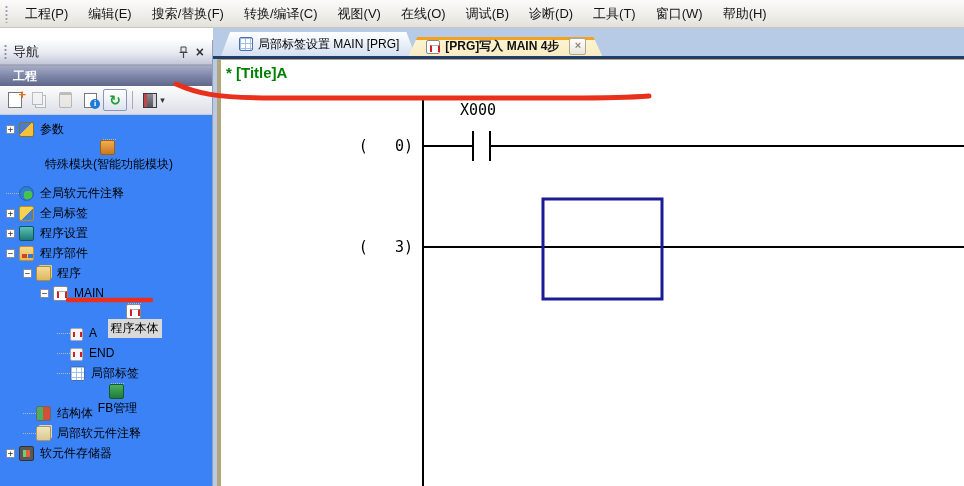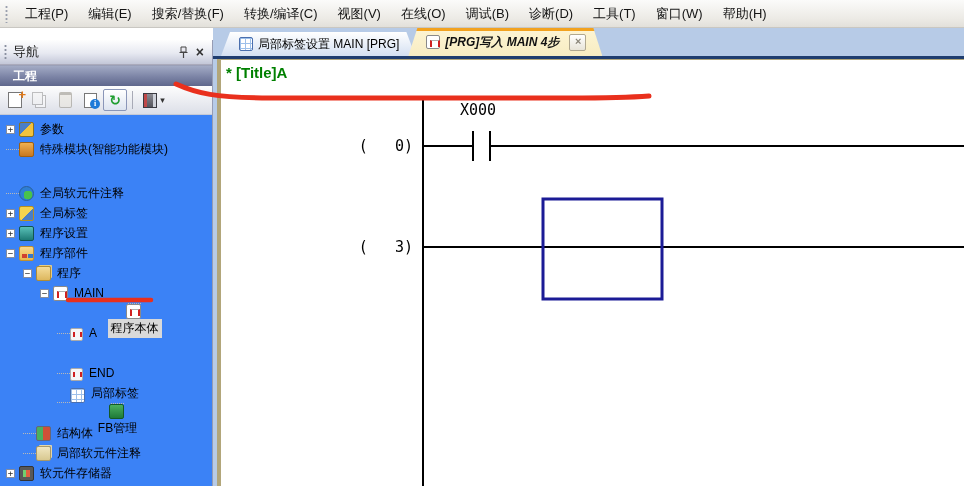--- a/index.html
+++ b/index.html
@@ -109,23 +109,22 @@
     display:flex;align-items:flex-end;padding-left:8px;
     border-bottom:3px solid #1f3d6f;box-sizing:content-box;
   }
   .tab{
     display:flex;align-items:center;padding:0 16px 0 18px;
     clip-path:polygon(9px 0,calc(100% - 9px) 0,100% 100%,0 100%);
     font-size:12px;height:24px;margin-right:-7px;position:relative;white-space:nowrap;
   }
   .tab.inactive{background:linear-gradient(#ffffff,#d4e0f2);color:#000;z-index:1;}
   .tab.active{
-    height:28px;z-index:2;font-weight:bold;
+    height:19px;z-index:2;font-weight:bold;
     background:linear-gradient(180deg,#f2a21f 0,#f2a21f 3px,#fdf4d2 3px,#f7ecc2 100%);
-    font-style:italic;
   }
   .tab .ic{width:14px;height:14px;margin-right:5px;}
   .tab-close{
     width:15px;height:15px;margin-left:10px;border:1px solid #b0a890;border-radius:2px;
     background:linear-gradient(#ffffff,#e8e4d8);color:#8a8578;font-size:11px;font-weight:bold;
     line-height:13px;text-align:center;
   }
   #editor{
     position:absolute;left:4px;top:31px;right:0;bottom:0;background:#fff;
     border-left:4px solid #b2a67a;border-top:1px solid #b2a67a;box-sizing:border-box;
@@ -188,21 +187,21 @@
       <div class="tbtn refresh-icon"></div>
       <span class="tsep"></span>
       <div class="tbtn sort-icon"></div>
     </div>
   <div id="tree">
       <div class="trow" style="padding-left: 6px;">
         <span class="exp">+</span>
         <span class="ic parameter-icon"></span>
         <span class="tlabel">参数</span>
       </div>
-      <div class="trow" style="padding-left: 6px;">
+      <div class="trow" style="padding-left: 6px; flex-direction: column;">
         <span class="exp-sp"></span>
         <span class="ic special-module-icon"></span>
         <span class="tlabel">特殊模块(智能功能模块)</span>
       </div>
       <div class="trow" style="padding-left: 6px; margin-top: 24px;">
         <span class="exp-sp"></span>
         <span class="ic global-device-comment-icon"></span>
         <span class="tlabel">全局软元件注释</span>
       </div>
       <div class="trow" style="padding-left: 6px;">
@@ -233,26 +232,26 @@
       <div class="trow" style="padding-left: 57px; flex-direction: column;">
         <span class="exp-sp"></span>
         <span class="ic ladder-program-icon"></span>
         <span class="tlabel tsel">程序本体</span>
       </div>
       <div class="trow" style="padding-left: 57px;">
         <span class="exp-sp"></span>
         <span class="ic ladder-block-icon"></span>
         <span class="tlabel">A</span>
       </div>
-      <div class="trow" style="padding-left: 57px; margin-top: 20px;">
+      <div class="trow" style="padding-left: 57px;">
         <span class="exp-sp"></span>
         <span class="ic ladder-block-icon"></span>
         <span class="tlabel">END</span>
       </div>
-      <div class="trow" style="padding-left: 57px; align-items: flex-end;">
+      <div class="trow" style="padding-left: 57px;">
         <span class="exp-sp"></span>
         <span class="ic local-label-icon"></span>
         <span class="tlabel">局部标签</span>
       </div>
       <div class="trow" style="padding-left: 23px; flex-direction: column;">
         <span class="exp-sp"></span>
         <span class="ic fb-icon"></span>
         <span class="tlabel">FB管理</span>
       </div>
       <div class="trow" style="padding-left: 23px;">

